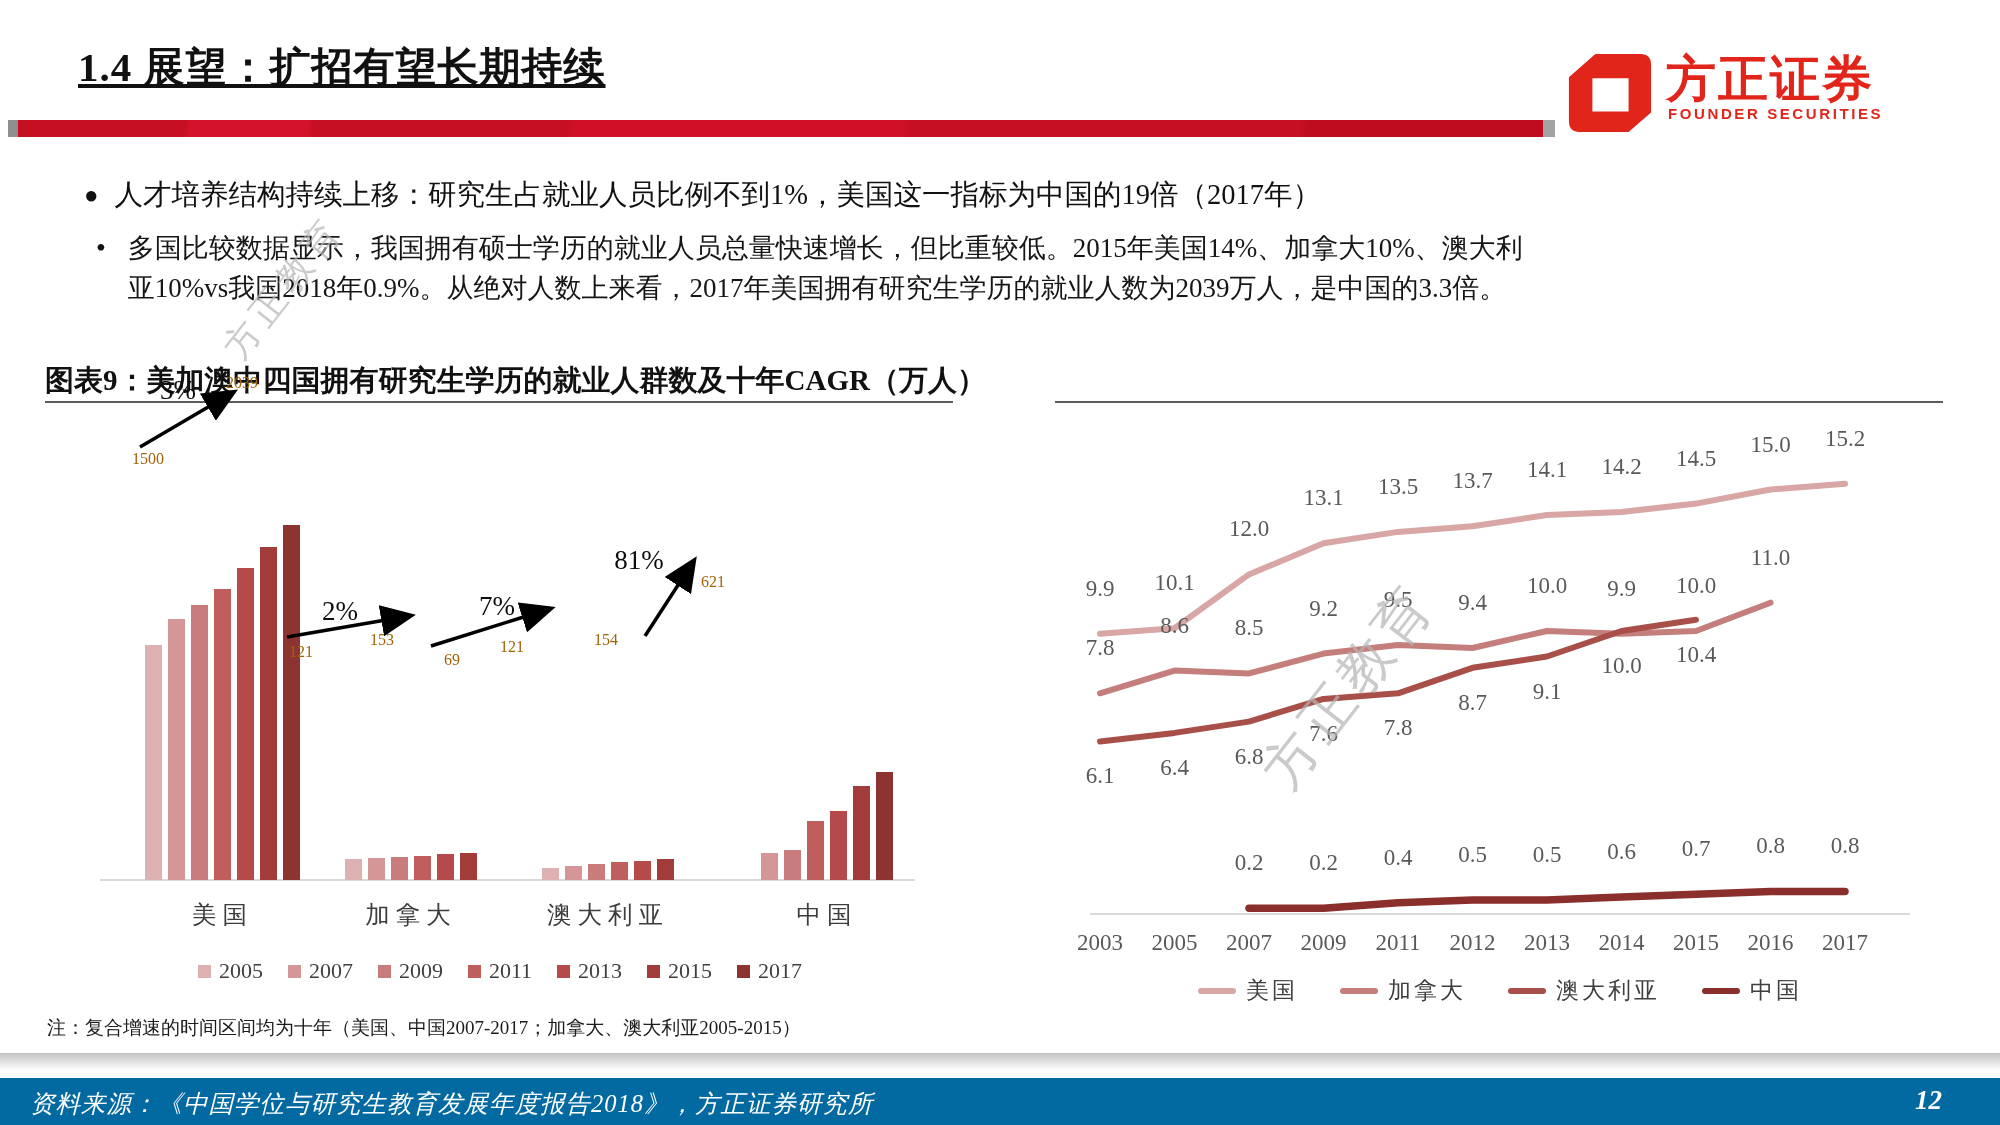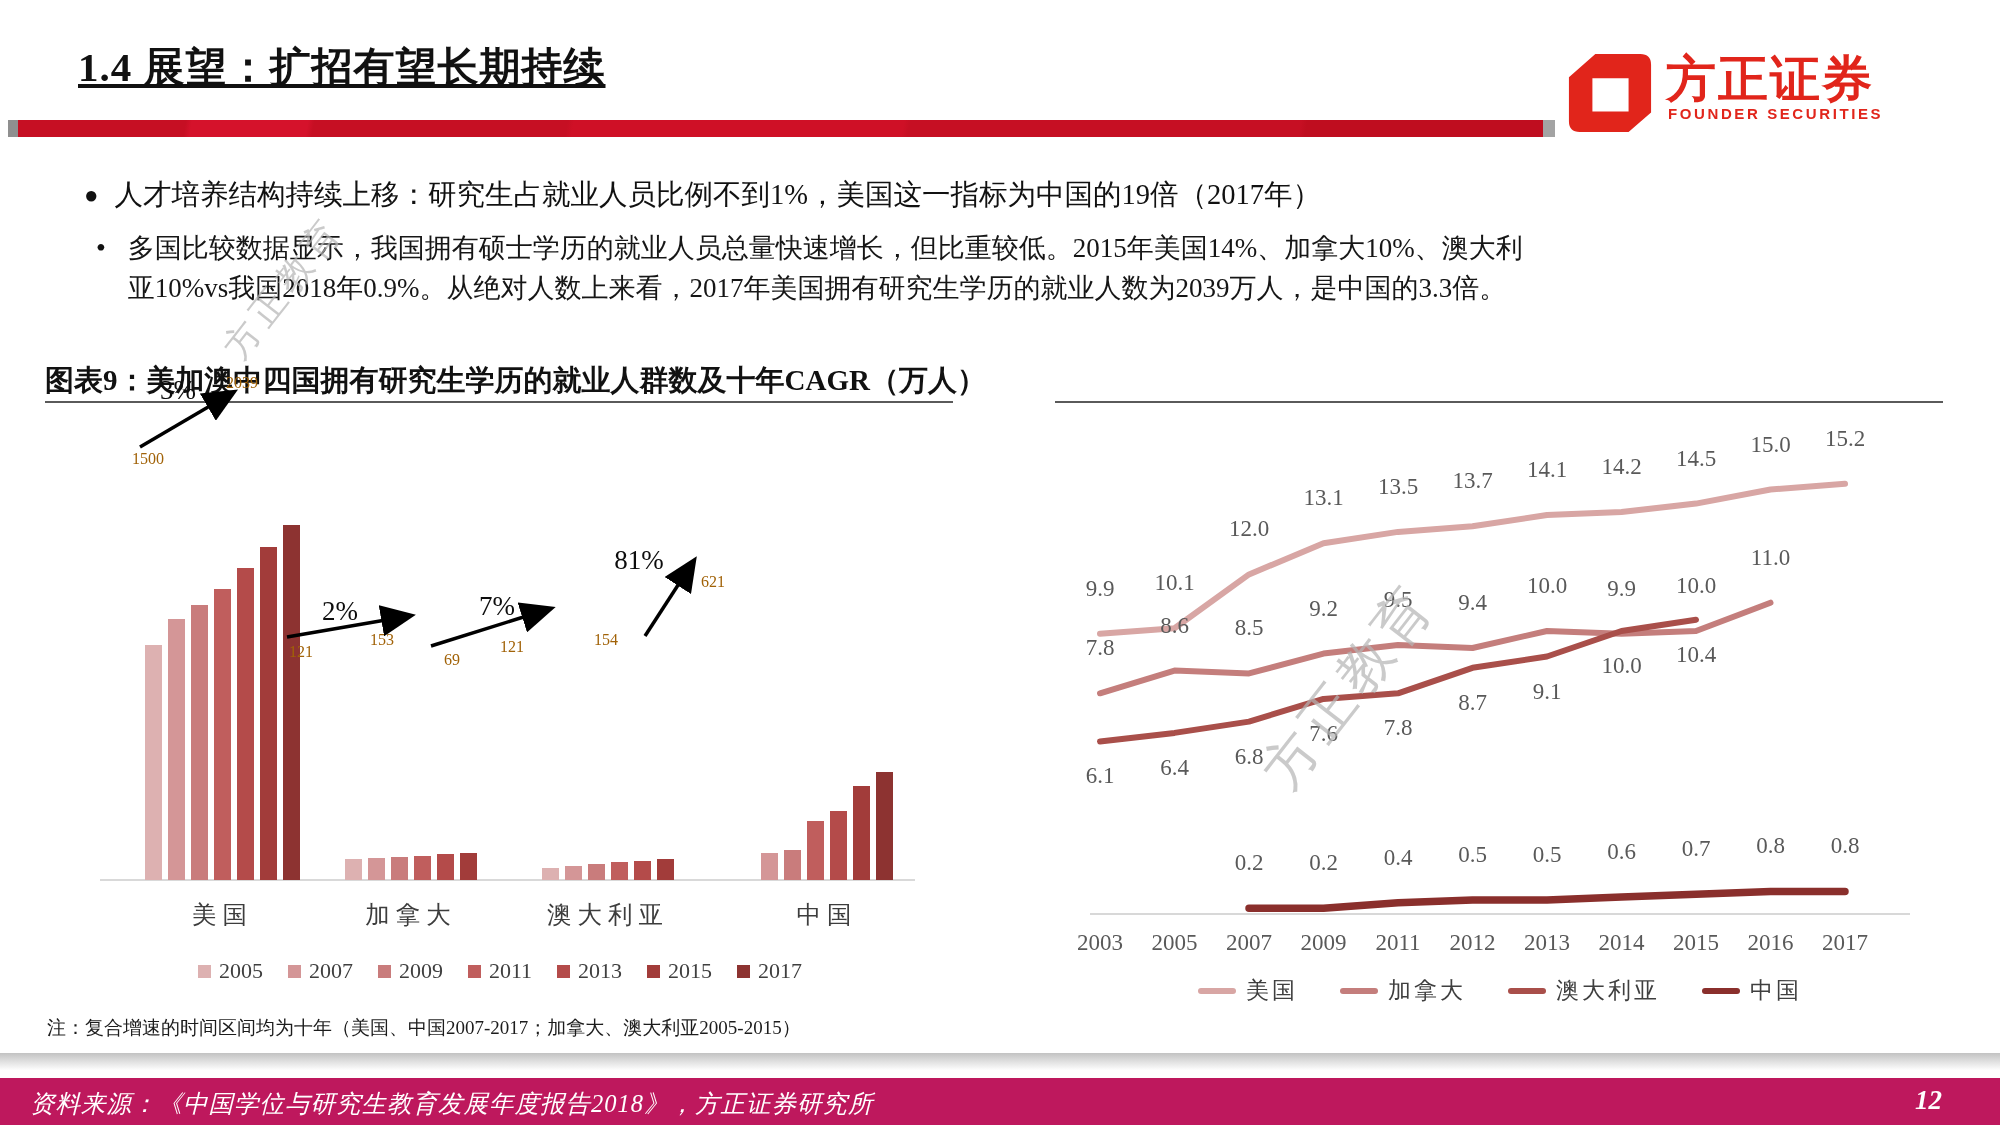--- a/index.html
+++ b/index.html
@@ -63,21 +63,21 @@
 
   
   .watermark{position:absolute;color:#b5b5b5;opacity:.7;white-space:nowrap;letter-spacing:6px;
              transform:rotate(-52deg);transform-origin:left center;}
   #wm1{left:232px;top:330px;font-size:36px;}
   #wm2{left:1275px;top:745px;font-size:54px;}
 
   
   .footer-shadow{left:0;top:1053px;width:2000px;height:25px;
                  background:linear-gradient(to bottom,rgba(120,120,120,.45),rgba(255,255,255,0) 70%);}
-  .footer-bar{left:0;top:1078px;width:2000px;height:47px;background:#be185d;}
+  .footer-bar{left:0;top:1078px;width:2000px;height:47px;background:#0369a1;}
   .footer-src{position:absolute;left:30px;top:9px;font-size:24.5px;color:#fff;font-style:italic;letter-spacing:1px;}
   .footer-page{position:absolute;right:58px;top:7px;font-size:27px;color:#fff;font-style:italic;font-weight:bold;}
 </style>
 </head>
 <body>
 
 <div class="abs page-title">1.4 展望：扩招有望长期持续</div>
 
 <div class="abs logo-box">
   <svg class="logo-icon" viewBox="0 0 90 86">

